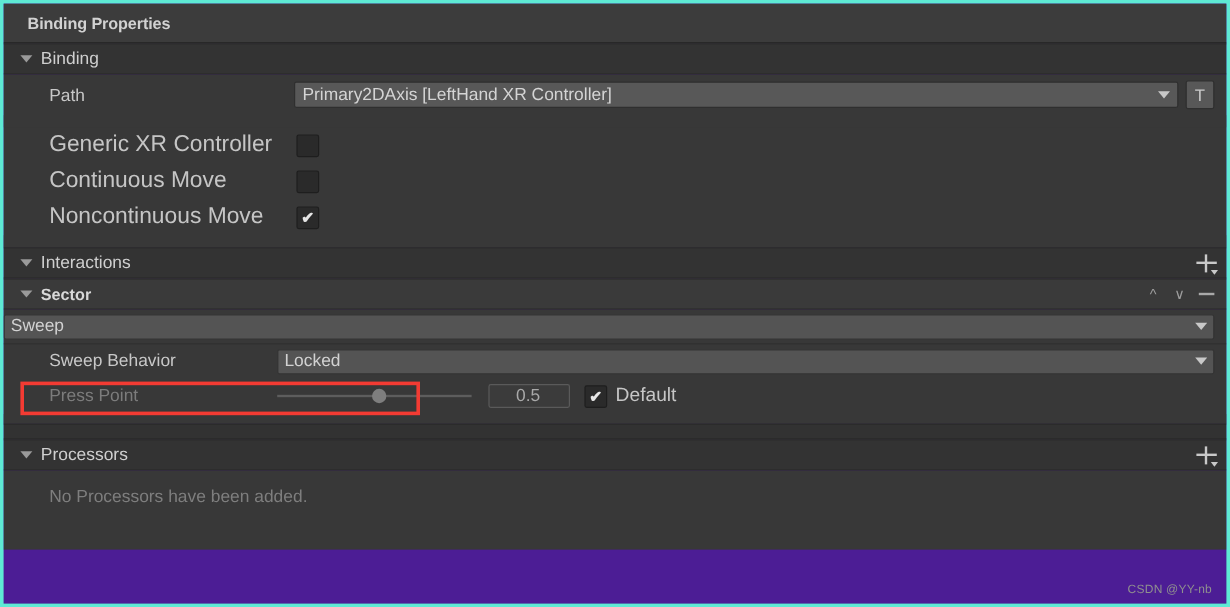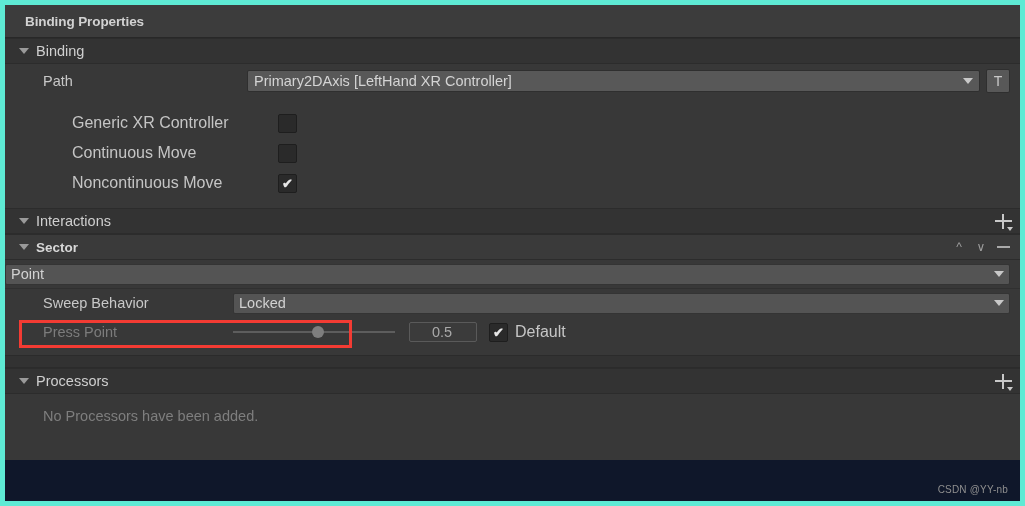--- a/index.html
+++ b/index.html
@@ -8,23 +8,23 @@
     background: #292929;
   }
   body {
     font-family: "Liberation Sans", sans-serif;
     -webkit-font-smoothing: antialiased;
   }
   #app {
     position: relative;
     width: 1025px;
     height: 506px;
-    background: #0f172a;
-    box-sizing: border-box;
-    border: 5px solid #5eead4;
+    background: #4c1d95;
+    box-sizing: border-box;
+    border: 3px solid #5eead4;
     overflow: hidden;
     font-size: 14px;
     color: #c4c4c4;
   }
 
   
   .titlebar {
     height: 33px;
     background: #3c3c3c;
     border-bottom: 1px solid #282828;
@@ -199,24 +199,23 @@
     color: #d6d6d6;
   }
   .scheme-row {
     height: 30px;
     display: flex;
     align-items: center;
     padding-left: 38px;
   }
   .scheme-label {
     color: #c5c5c5;
-    font-size: 16px;
+    font-size: 19px;
     width: 206px;
     flex: 0 0 auto;
-    margin-left: 29px;
   }
   .checkbox {
     width: 17px;
     height: 17px;
     background: #2a2a2a;
     border: 1px solid #1e1e1e;
     border-radius: 2px;
     display: flex;
     align-items: center;
     justify-content: center;
@@ -440,21 +439,21 @@
     </span>
     <span class="icon-btn">
       <span class="minus-icon"></span>
     </span>
   </div>
 
   <div class="body-area">
 
     <div class="prop-row">
       <span class="dropdown">
-        <span class="val">Point</span>
+        <span class="val">Sweep</span>
         <span class="dd-arrow"></span>
       </span>
     </div>
     <div class="row-sep"></div>
 
     <div class="prop-row">
       <span class="prop-label">Sweep Behavior</span>
       <span class="dropdown">
         <span class="val">Locked</span>
         <span class="dd-arrow"></span>

